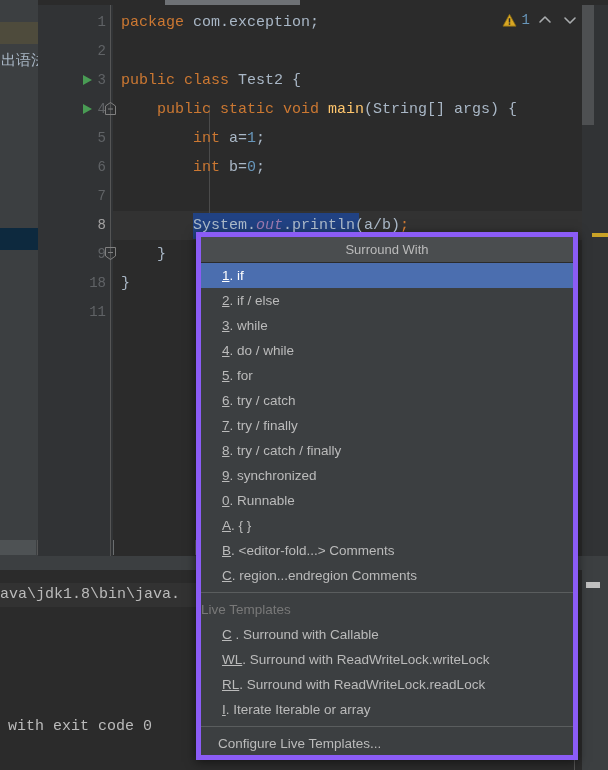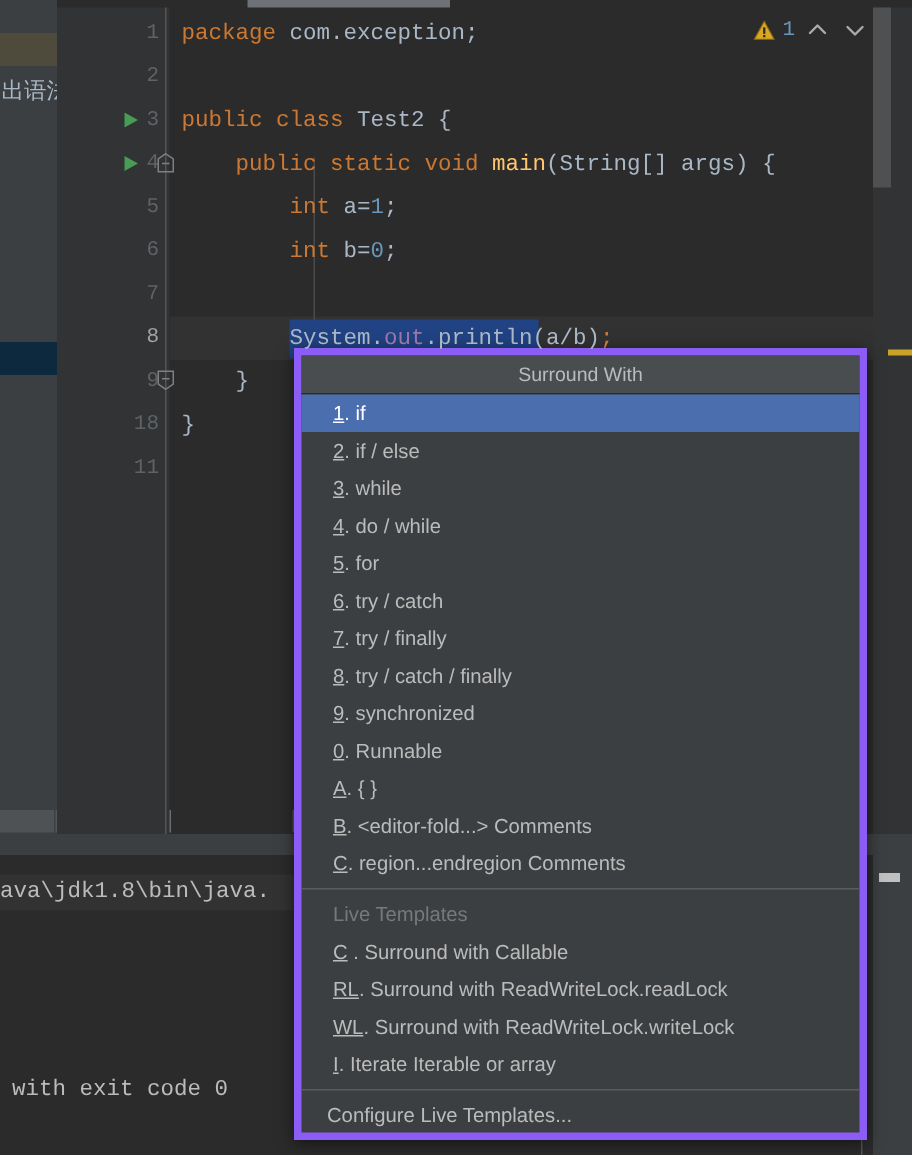--- a/index.html
+++ b/index.html
@@ -32,21 +32,21 @@
   .runmark{position:absolute;left:38px;width:14px;height:14px;}
   .runmark svg{display:block;}
   .foldmark{position:absolute;left:65px;width:15px;height:15px;}
 
   #code{position:absolute;left:75px;top:5px;right:26px;bottom:0;overflow:hidden;
         font-family:"Liberation Mono","DejaVu Sans Mono",monospace;font-size:15px;}
   .cl{position:absolute;left:8px;white-space:pre;height:29px;line-height:29px;color:#a9b7c6;}
   .kw{color:#cc7832;}
   .num{color:#6897bb;}
   .fn{color:#ffc66d;}
-  .stat{color:#9876aa;}
+  .stat{color:#9876aa;font-style:italic;}
   .plain{color:#a9b7c6;}
   #line8-highlight{position:absolute;left:0;right:0;height:29px;background:#323232;}
   #sel-box{position:absolute;height:26px;background:#214283;}
 
   #indent-g1{position:absolute;left:96px;top:100px;width:1px;height:110px;background:#4b4b4b;}
 
   
   #marker-gutter{position:absolute;right:0;top:5px;width:26px;bottom:0;background:#313335;}
   #marker-vscroll{position:absolute;right:14px;top:0;width:12px;height:120px;background:#4e5052;}
   #warn-marker{position:absolute;right:0;top:228px;width:16px;height:4px;background:#c9a227;}
@@ -78,21 +78,21 @@
   #surround-popup{position:absolute;left:196px;top:232px;width:382px;height:528px;
       background:#3c3f41;border:5px solid #8b5cf6;box-sizing:border-box;
       box-shadow:0 2px 10px rgba(0,0,0,.55);}
   #popup-title{height:25px;line-height:25px;text-align:center;color:#bbbbbb;font-size:13px;
       background:#4a4d4f;border-bottom:1px solid #2b2b2b;}
   .mi{height:25px;line-height:25px;padding-left:21px;color:#bbbbbb;font-size:13.5px;
       white-space:nowrap;overflow:hidden;cursor:default;box-sizing:border-box;}
   .mi.sel{background:#4b6eaf;color:#ffffff;}
   .mnem{text-decoration:underline;}
   .mi-sep{height:1px;background:#5a5d5e;margin:4px 0;}
-  .mi-hdr{height:25px;line-height:25px;padding-left:21px;color:#787878;font-size:13.5px;}
+  .mi-hdr{height:25px;line-height:25px;color:#787878;font-size:13.5px;}
   .mi.nonm{padding-left:17px;}
 </style>
 </head>
 <body>
 
 <div class="root">
 
   <div id="project-strip">
     <div class="proj-row" id="proj-row-sel"></div>
     <div class="proj-row" id="proj-row-text">出语法</div>
@@ -202,21 +202,21 @@
         <div class="mi"><span class="mnem">7</span><span>. try / finally</span></div>
         <div class="mi"><span class="mnem">8</span><span>. try / catch / finally</span></div>
         <div class="mi"><span class="mnem">9</span><span>. synchronized</span></div>
         <div class="mi"><span class="mnem">0</span><span>. Runnable</span></div>
         <div class="mi"><span class="mnem">A</span><span>. { }</span></div>
         <div class="mi"><span class="mnem">B</span><span>. &lt;editor-fold...&gt; Comments</span></div>
         <div class="mi"><span class="mnem">C</span><span>. region...endregion Comments</span></div>
         <div class="mi-sep"></div>
         <div class="mi-hdr">Live Templates</div>
         <div class="mi"><span class="mnem">C</span><span> . Surround with Callable</span></div>
+        <div class="mi"><span class="mnem">WL</span><span>. Surround with ReadWriteLock.writeLock</span></div>
         <div class="mi"><span class="mnem">RL</span><span>. Surround with ReadWriteLock.readLock</span></div>
-        <div class="mi"><span class="mnem">WL</span><span>. Surround with ReadWriteLock.writeLock</span></div>
         <div class="mi"><span class="mnem">I</span><span>. Iterate Iterable or array</span></div>
         <div class="mi-sep"></div>
         <div class="mi nonm">Configure Live Templates...</div>
       </div>
   </div>
 
 </div>
 
 </body></html>

